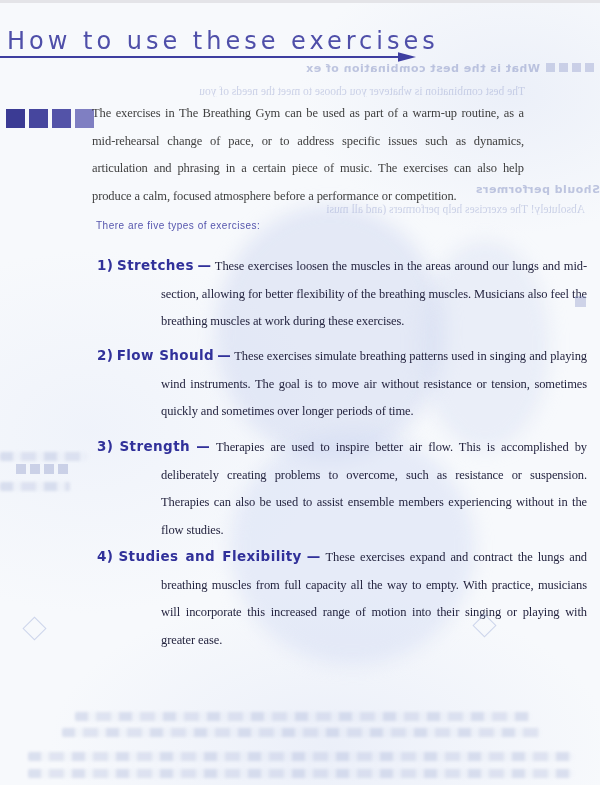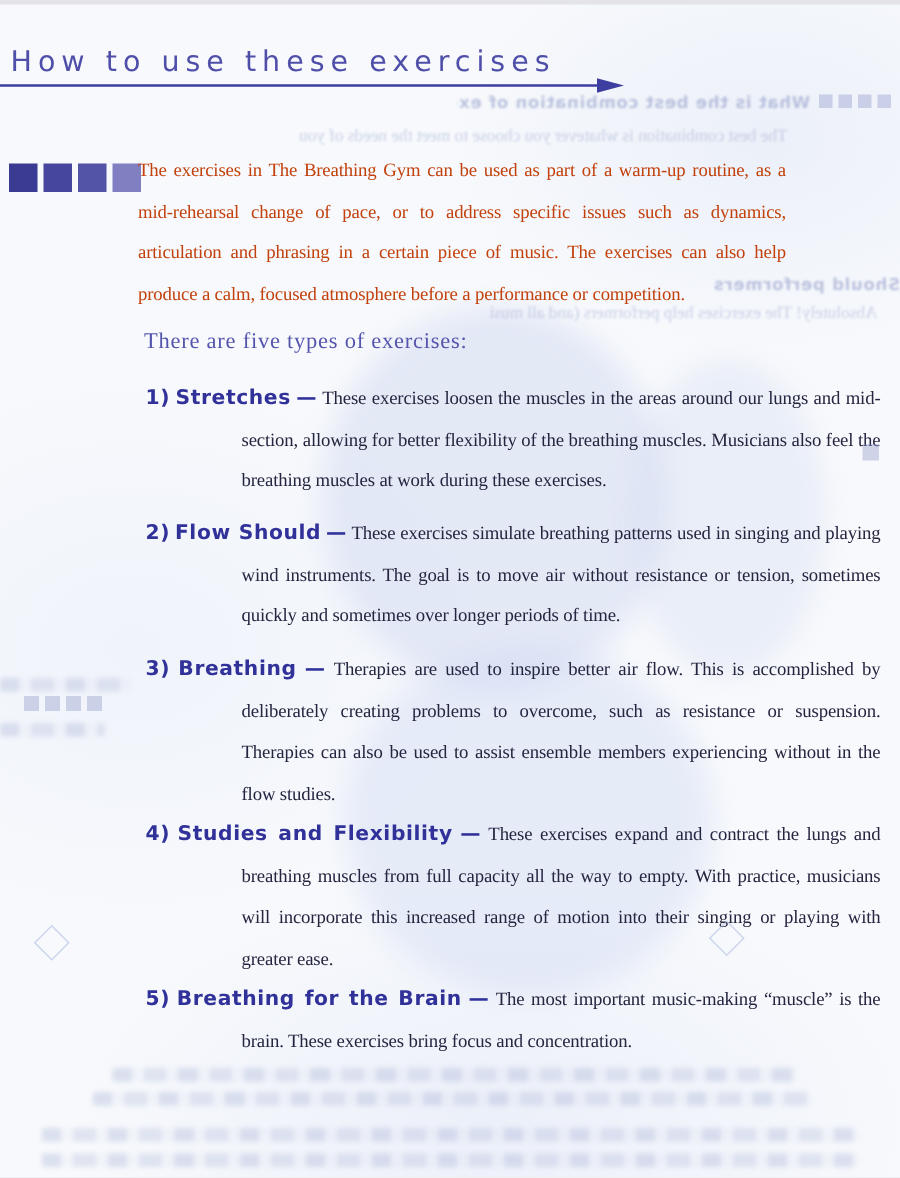--- a/index.html
+++ b/index.html
@@ -15,39 +15,39 @@
       radial-gradient(ellipse 340px 260px at 15% 55%, rgba(228,234,248,.4), rgba(228,234,248,0) 70%),
       radial-gradient(ellipse 400px 220px at 55% 95%, rgba(224,230,246,.5), rgba(224,230,246,0) 70%);
     pointer-events:none;
   }
   .top-edge{position:absolute;left:0;top:0;width:600px;height:3px;background:#e4e4e8;}
 
   
   .title{
     position:absolute;left:7px;top:28px;
     font-family:"DejaVu Sans", sans-serif;
-    font-size:19px;line-height:26px;letter-spacing:4px;
+    font-size:24px;line-height:26px;letter-spacing:4px;
     color:#4f4fa9;white-space:nowrap;
   }
   .rule-arrow{position:absolute;left:0;top:49px;}
   .subheading{
     position:absolute;left:96px;top:220px;
-    font-family:Liberation Serif, serif;
-    font-size:15px;letter-spacing:.5px;color:#5555ad;white-space:nowrap;
+    font-family:Liberation Sans, sans-serif;
+    font-size:10px;letter-spacing:.5px;color:#5555ad;white-space:nowrap;
   }
 
   
   .squares{position:absolute;left:6px;top:109px;display:flex;gap:4px;}
   .squares .sq{width:19px;height:19px;}
 
   
   .intro{
     position:absolute;left:92px;top:100px;width:432px;
     font-size:12.5px;line-height:27.6px;letter-spacing:-.1px;
-    color:#c2410c;text-align:justify;
+    color:#404040;text-align:justify;
   }
   .item{
     position:absolute;left:97px;width:426px;
     padding-left:64px;text-indent:-64px;
     font-size:12.5px;line-height:27.5px;letter-spacing:-.1px;
     color:#252540;text-align:justify;
   }
   .item .num,.item .lbl,.item .dash{
     font-family:"DejaVu Sans", sans-serif;
     font-weight:bold;font-size:13.5px;color:#31319a;letter-spacing:.4px;
@@ -119,35 +119,29 @@
     <span>These exercises loosen the muscles in the areas around our lungs and mid-section, allowing for better flexibility of the breathing muscles. Musicians also feel the breathing muscles at work during these exercises.</span>
   </div>
   <div class="item" style="top:342px">
     <span class="num">2)</span>
     <span class="lbl">Flow Should</span>
     <span class="dash">—</span>
     <span>These exercises simulate breathing patterns used in singing and playing wind instruments. The goal is to move air without resistance or tension, sometimes quickly and sometimes over longer periods of time.</span>
   </div>
   <div class="item" style="top:433px">
     <span class="num">3)</span>
-    <span class="lbl">Breathing</span>
+    <span class="lbl">Strength</span>
     <span class="dash">—</span>
     <span>Therapies are used to inspire better air flow. This is accomplished by deliberately creating problems to overcome, such as resistance or suspension. Therapies can also be used to assist ensemble members experiencing without in the flow studies.</span>
   </div>
   <div class="item" style="top:543px">
     <span class="num">4)</span>
     <span class="lbl">Studies and Flexibility</span>
     <span class="dash">—</span>
     <span>These exercises expand and contract the lungs and breathing muscles from full capacity all the way to empty. With practice, musicians will incorporate this increased range of motion into their singing or playing with greater ease.</span>
-  </div>
-  <div class="item" style="top:653px">
-    <span class="num">5)</span>
-    <span class="lbl">Breathing for the Brain</span>
-    <span class="dash">—</span>
-    <span>The most important music-making “muscle” is the brain.  These exercises bring focus and concentration.</span>
   </div>
 
   <div class="bleed-stripe" style="left:0;top:452px;width:88px;"></div>
   <div class="bleed-sq" style="left:16px;top:464px;width:10px;height:10px;"></div>
   <div class="bleed-sq" style="left:30px;top:464px;width:10px;height:10px;"></div>
   <div class="bleed-sq" style="left:44px;top:464px;width:10px;height:10px;"></div>
   <div class="bleed-sq" style="left:58px;top:464px;width:10px;height:10px;"></div>
   <div class="bleed-stripe" style="left:0;top:482px;width:70px;"></div>
   <div class="bleed-sq" style="left:575px;top:296px;width:11px;height:11px;"></div>
 

